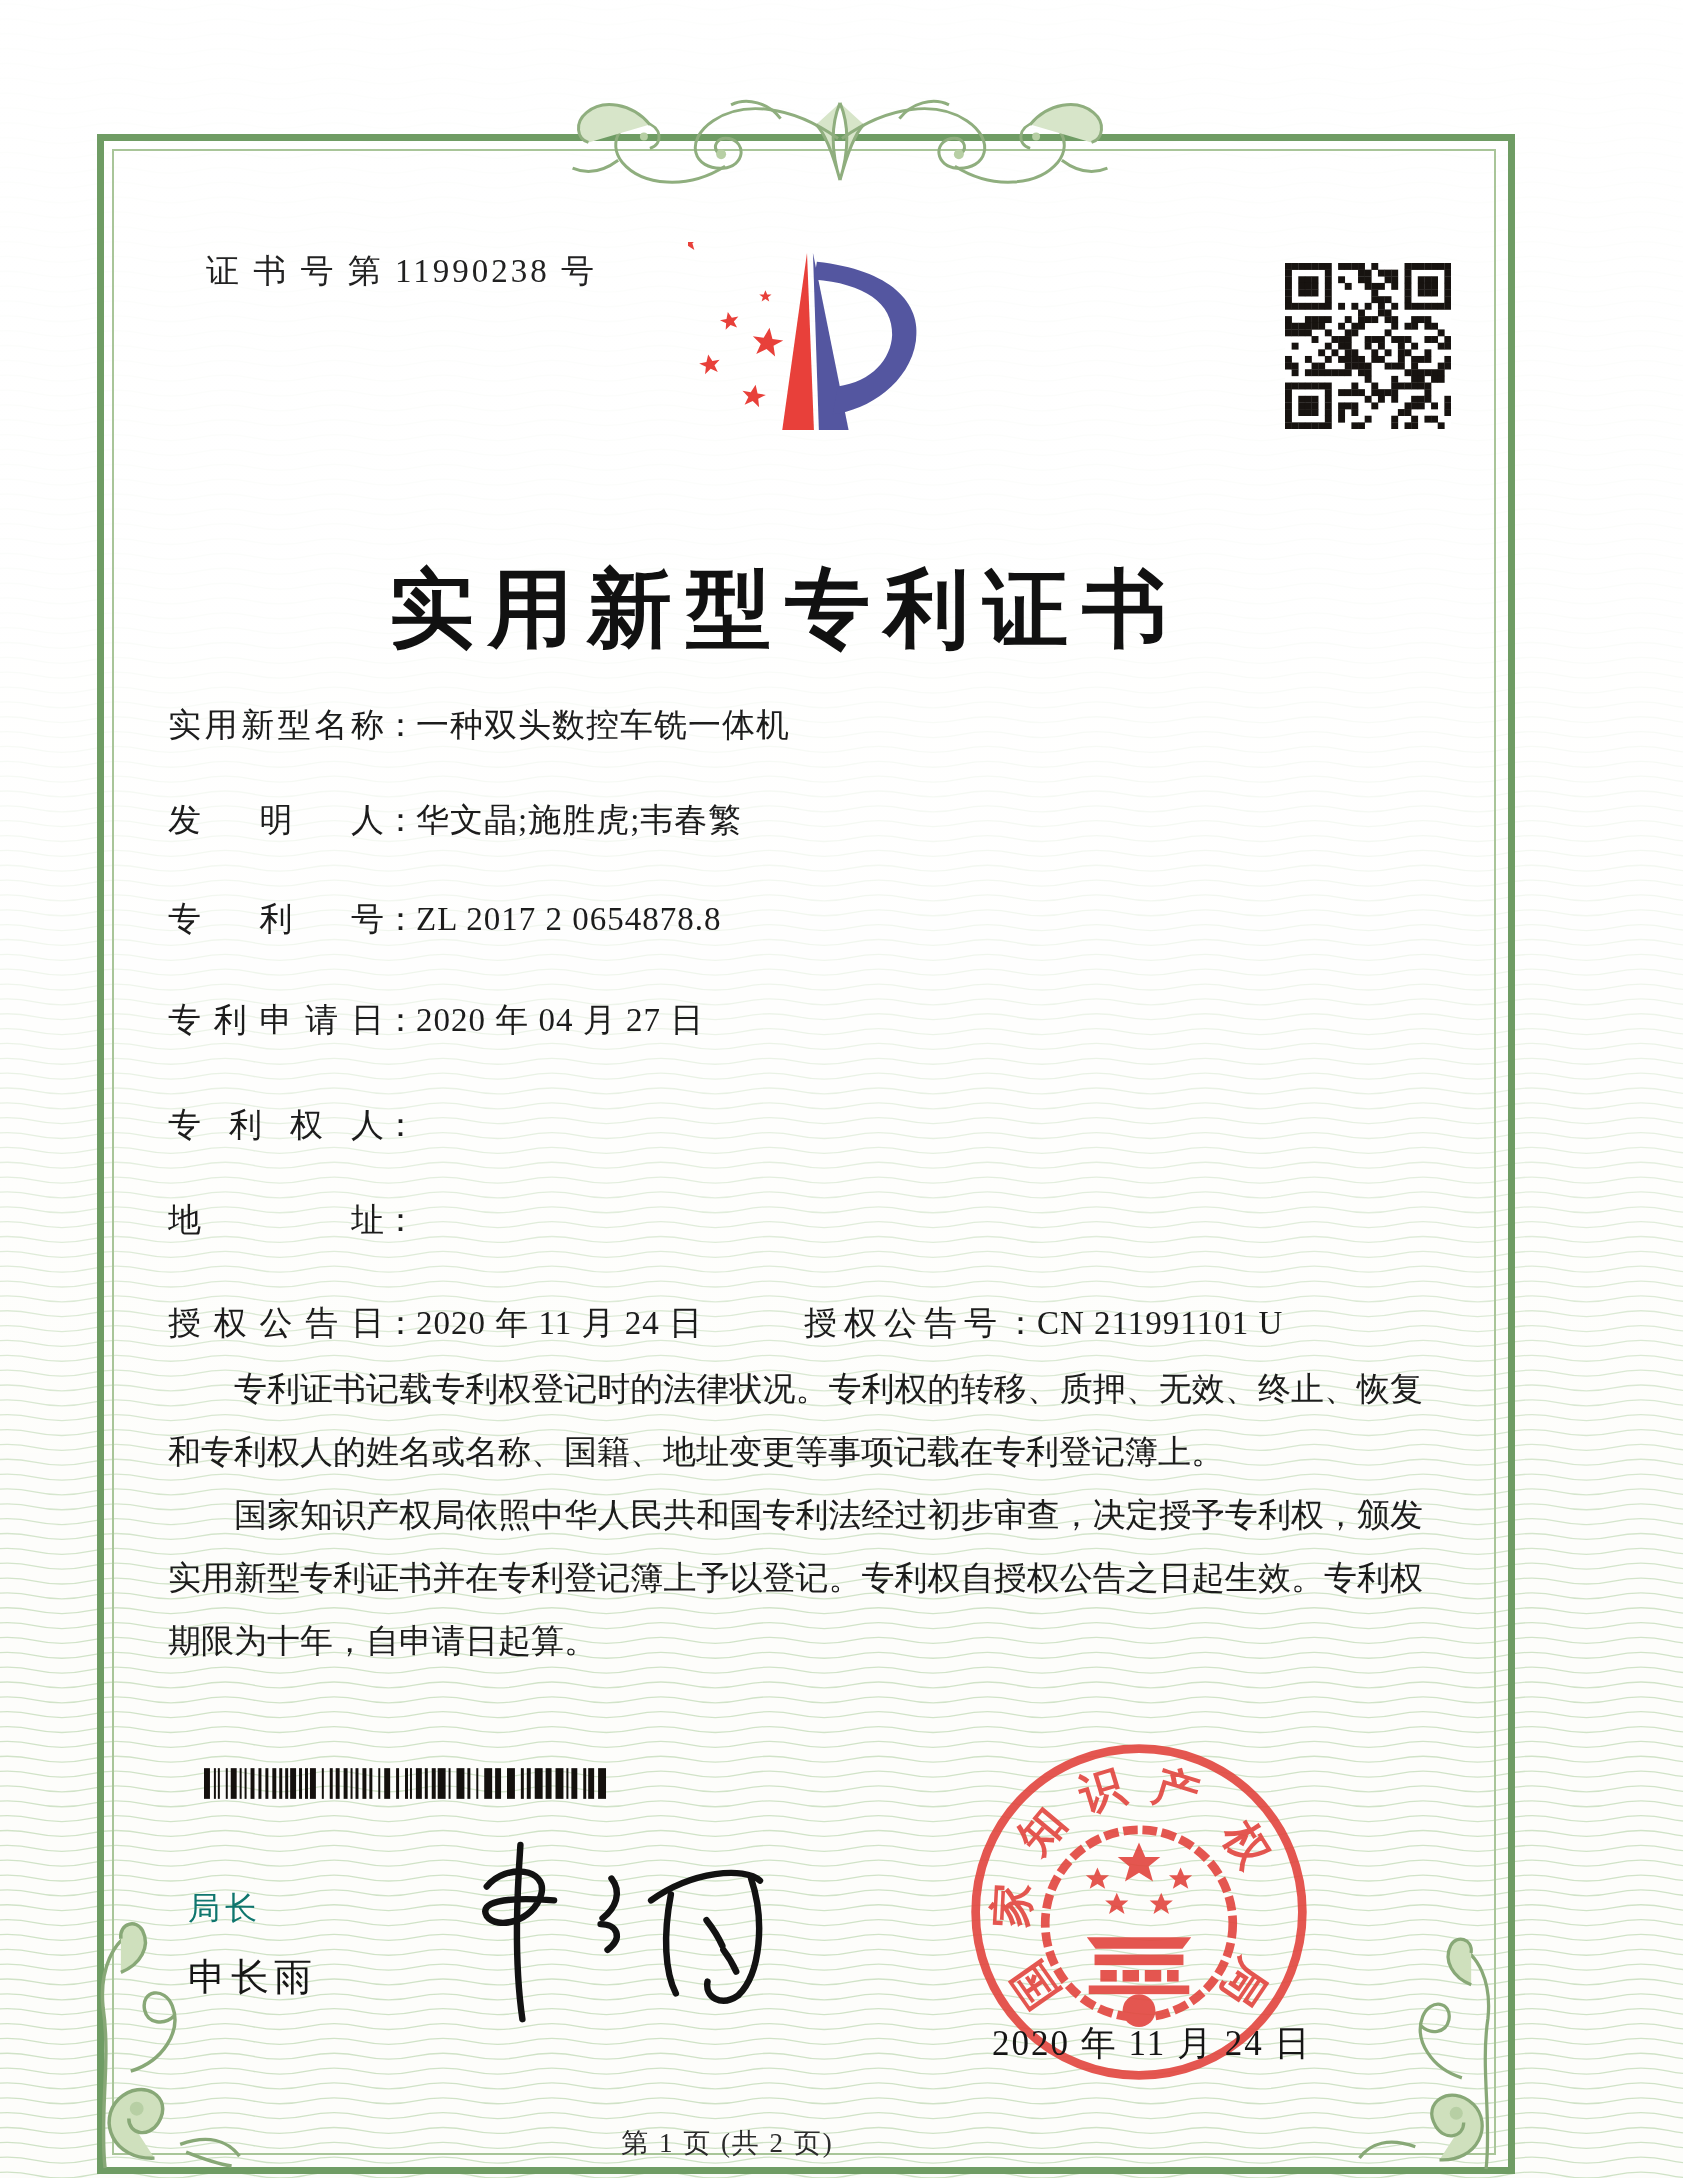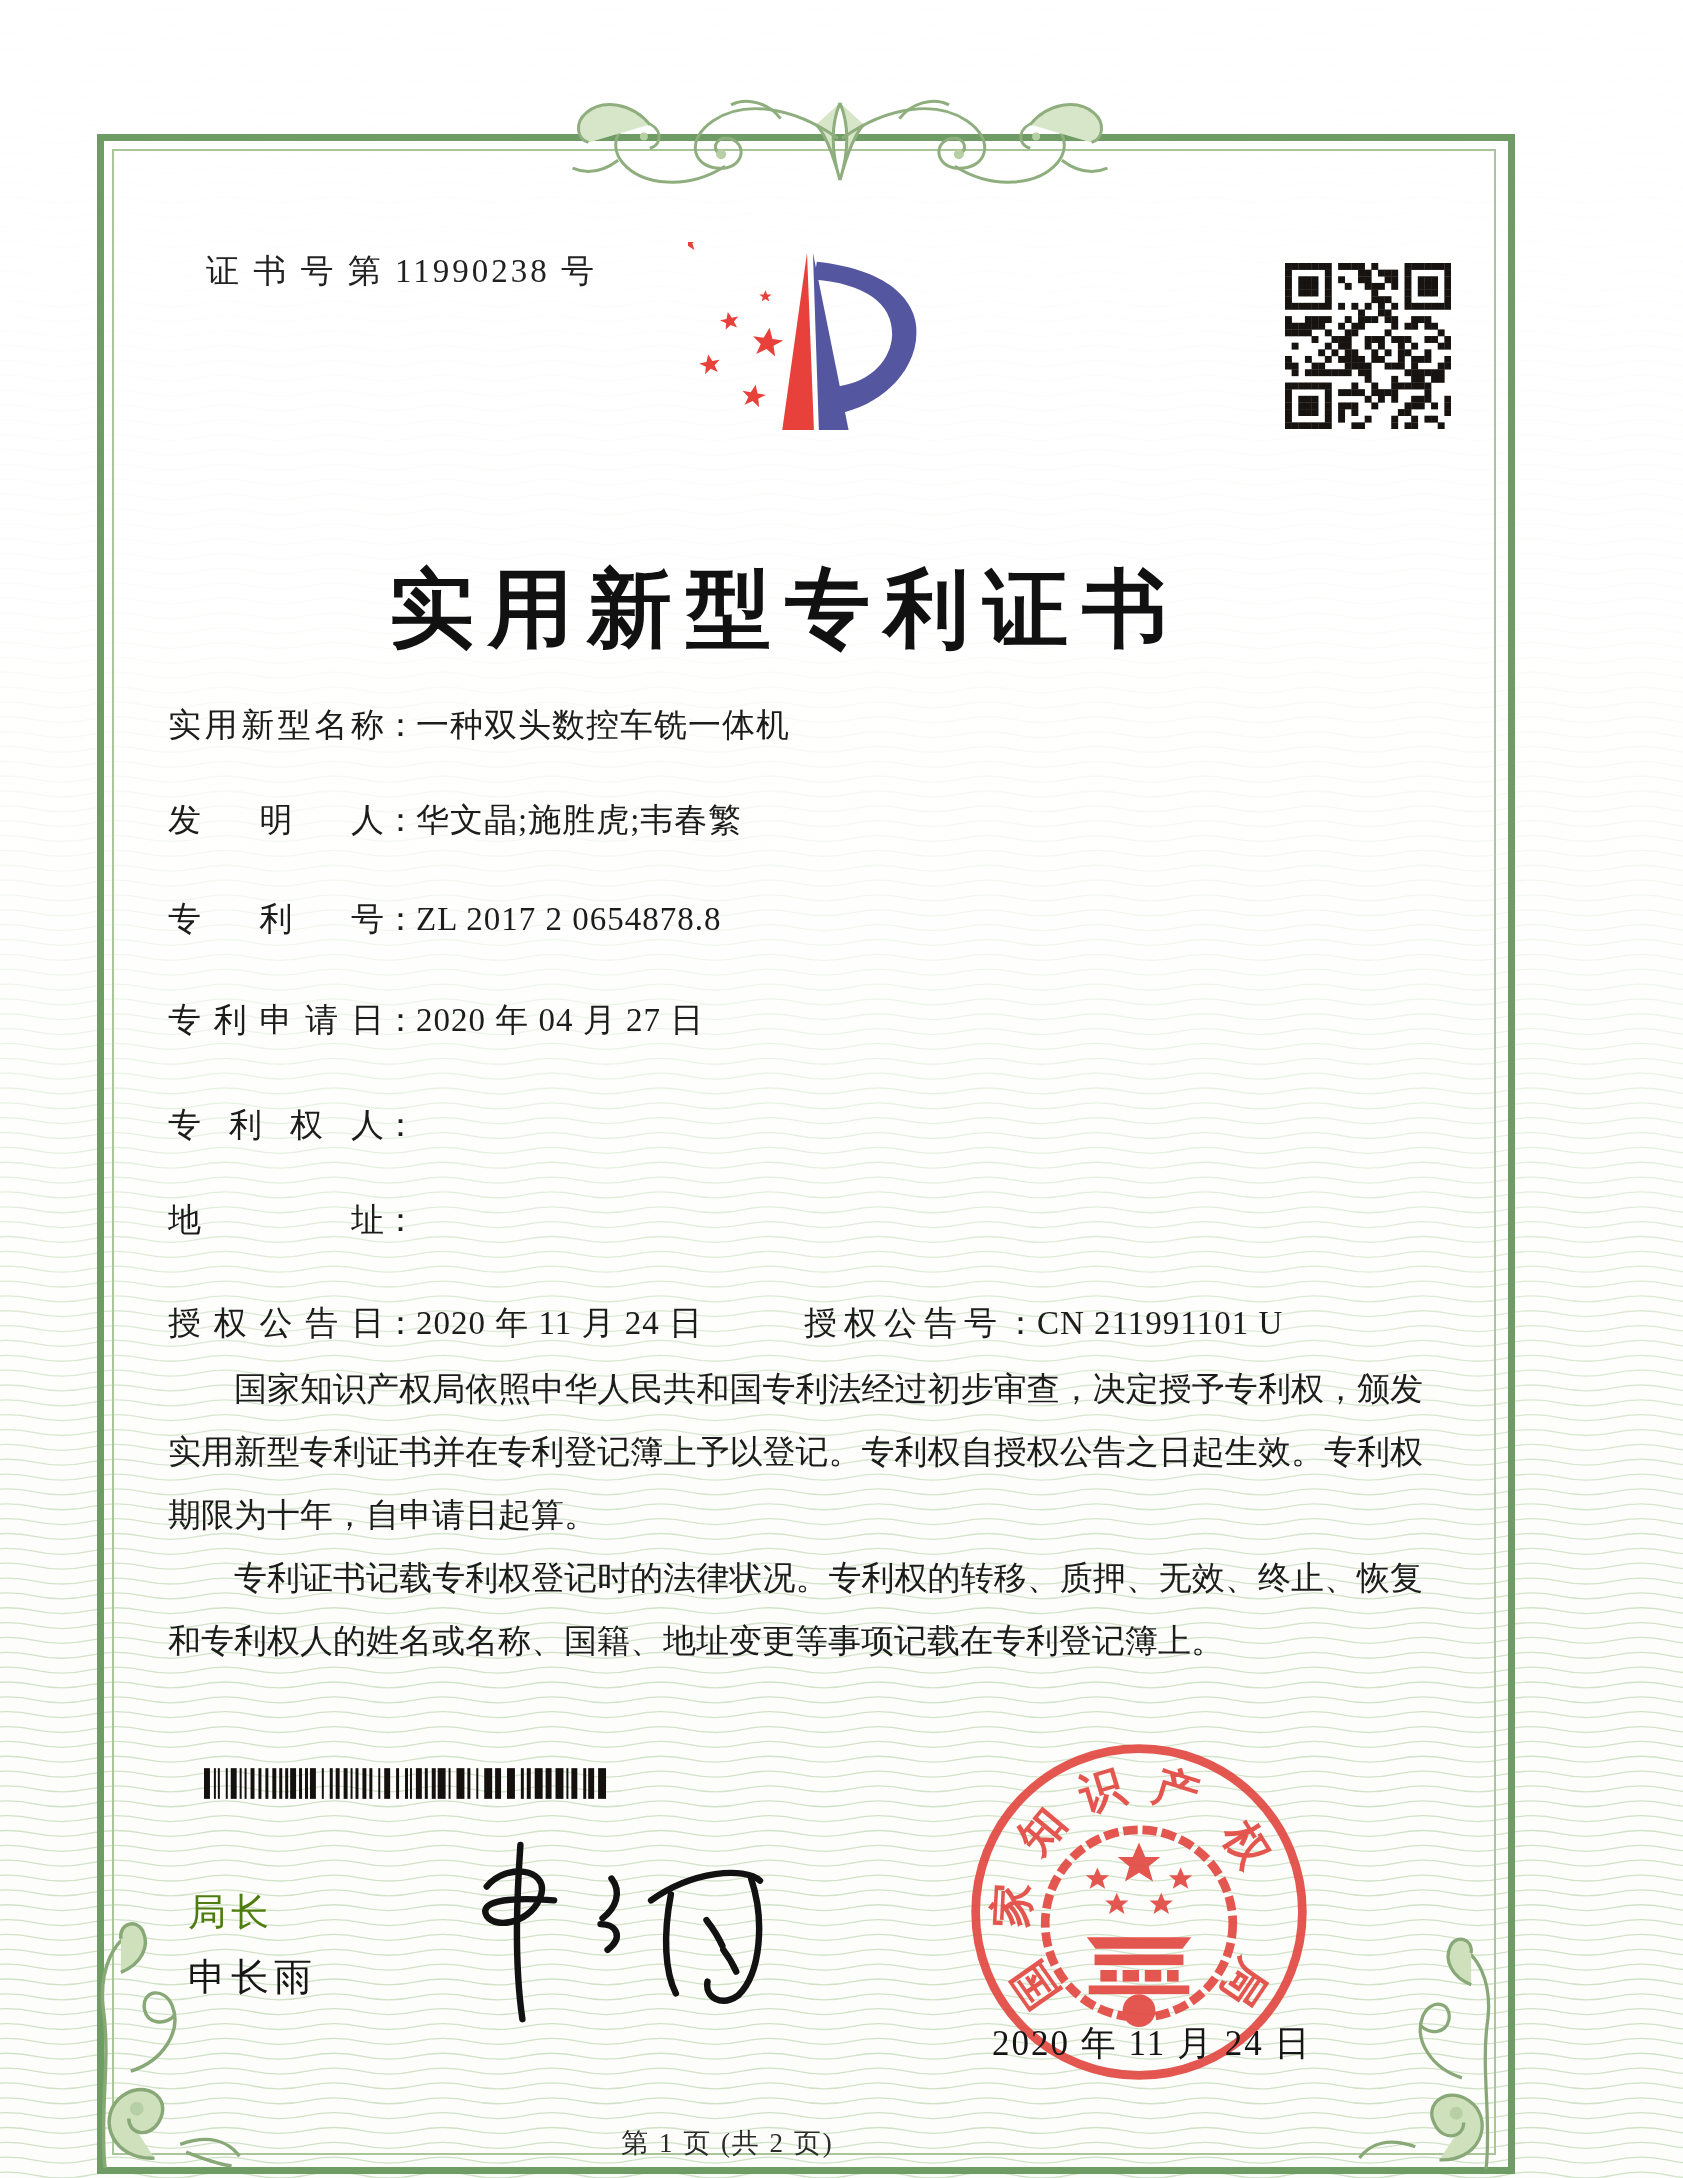--- a/index.html
+++ b/index.html
@@ -32,21 +32,21 @@
   .flabel{display:inline-flex;justify-content:space-between;width:216px;}
   .colon{width:32px;display:inline-block;}
   .fvalue{letter-spacing:1px;}
   .grant-pub{position:absolute;left:804px;top:1301px;z-index:4;font-size:33px;white-space:nowrap;}
   .grant-pub .glabel{letter-spacing:7px;}
   .paras{position:absolute;left:168px;top:1358px;width:1255px;z-index:4;
     font-size:33px;line-height:63px;text-align:justify;}
   .paras p{margin:0;text-indent:2em;}
   .barcode{position:absolute;left:204px;top:1768px;z-index:4;}
   .signer-title{position:absolute;left:188px;top:1887px;z-index:4;
-    font-family:"Liberation Sans","DejaVu Sans",sans-serif;font-size:38px;letter-spacing:5px;color:#4d7c0f;}
+    font-family:"Liberation Sans","DejaVu Sans",sans-serif;font-size:32px;letter-spacing:5px;color:#0f766e;}
   .signer-name{position:absolute;left:188px;top:1952px;z-index:4;
     font-family:"Liberation Sans","DejaVu Sans",sans-serif;font-size:38px;letter-spacing:5px;color:#161616;}
   .signature{position:absolute;left:457px;top:1837px;z-index:4;}
   .seal{position:absolute;left:965px;top:1738px;z-index:5;opacity:.9;}
   .seal-date{position:absolute;left:992px;top:2020px;z-index:6;font-size:35px;letter-spacing:2px;color:#151515;white-space:nowrap;}
   .footer{position:absolute;left:594px;top:2125px;width:267px;z-index:4;
     text-align:center;font-size:27px;letter-spacing:2px;color:#2a2a2a;}
 </style>
 </head>
 <body>
@@ -640,22 +640,22 @@
       </span>
       <span class="colon">：</span>
       <span class="fvalue">2020 年 11 月 24 日</span>
   </div>
 
   <div class="grant-pub">
     <span class="glabel">授权公告号</span><span>：</span><span class="fvalue">CN 211991101 U</span>
   </div>
 
   <div class="paras">
+    <p>专利证书记载专利权登记时的法律状况。专利权的转移、质押、无效、终止、恢复和专利权人的姓名或名称、国籍、地址变更等事项记载在专利登记簿上。</p>
     <p>国家知识产权局依照中华人民共和国专利法经过初步审查，决定授予专利权，颁发实用新型专利证书并在专利登记簿上予以登记。专利权自授权公告之日起生效。专利权期限为十年，自申请日起算。</p>
-    <p>专利证书记载专利权登记时的法律状况。专利权的转移、质押、无效、终止、恢复和专利权人的姓名或名称、国籍、地址变更等事项记载在专利登记簿上。</p>
   </div>
 
   <svg id="barcode" class="barcode" width="404" height="32" viewBox="0 0 408 32">
       <rect x="0" y="0" width="6" height="31" fill="#14100d"></rect>
       <rect x="10" y="0" width="2" height="31" fill="#14100d"></rect>
       <rect x="14" y="0" width="2" height="31" fill="#14100d"></rect>
       <rect x="22" y="0" width="2" height="31" fill="#14100d"></rect>
       <rect x="27" y="0" width="6" height="31" fill="#14100d"></rect>
       <rect x="36" y="0" width="2" height="31" fill="#14100d"></rect>
       <rect x="41" y="0" width="2" height="31" fill="#14100d"></rect>

